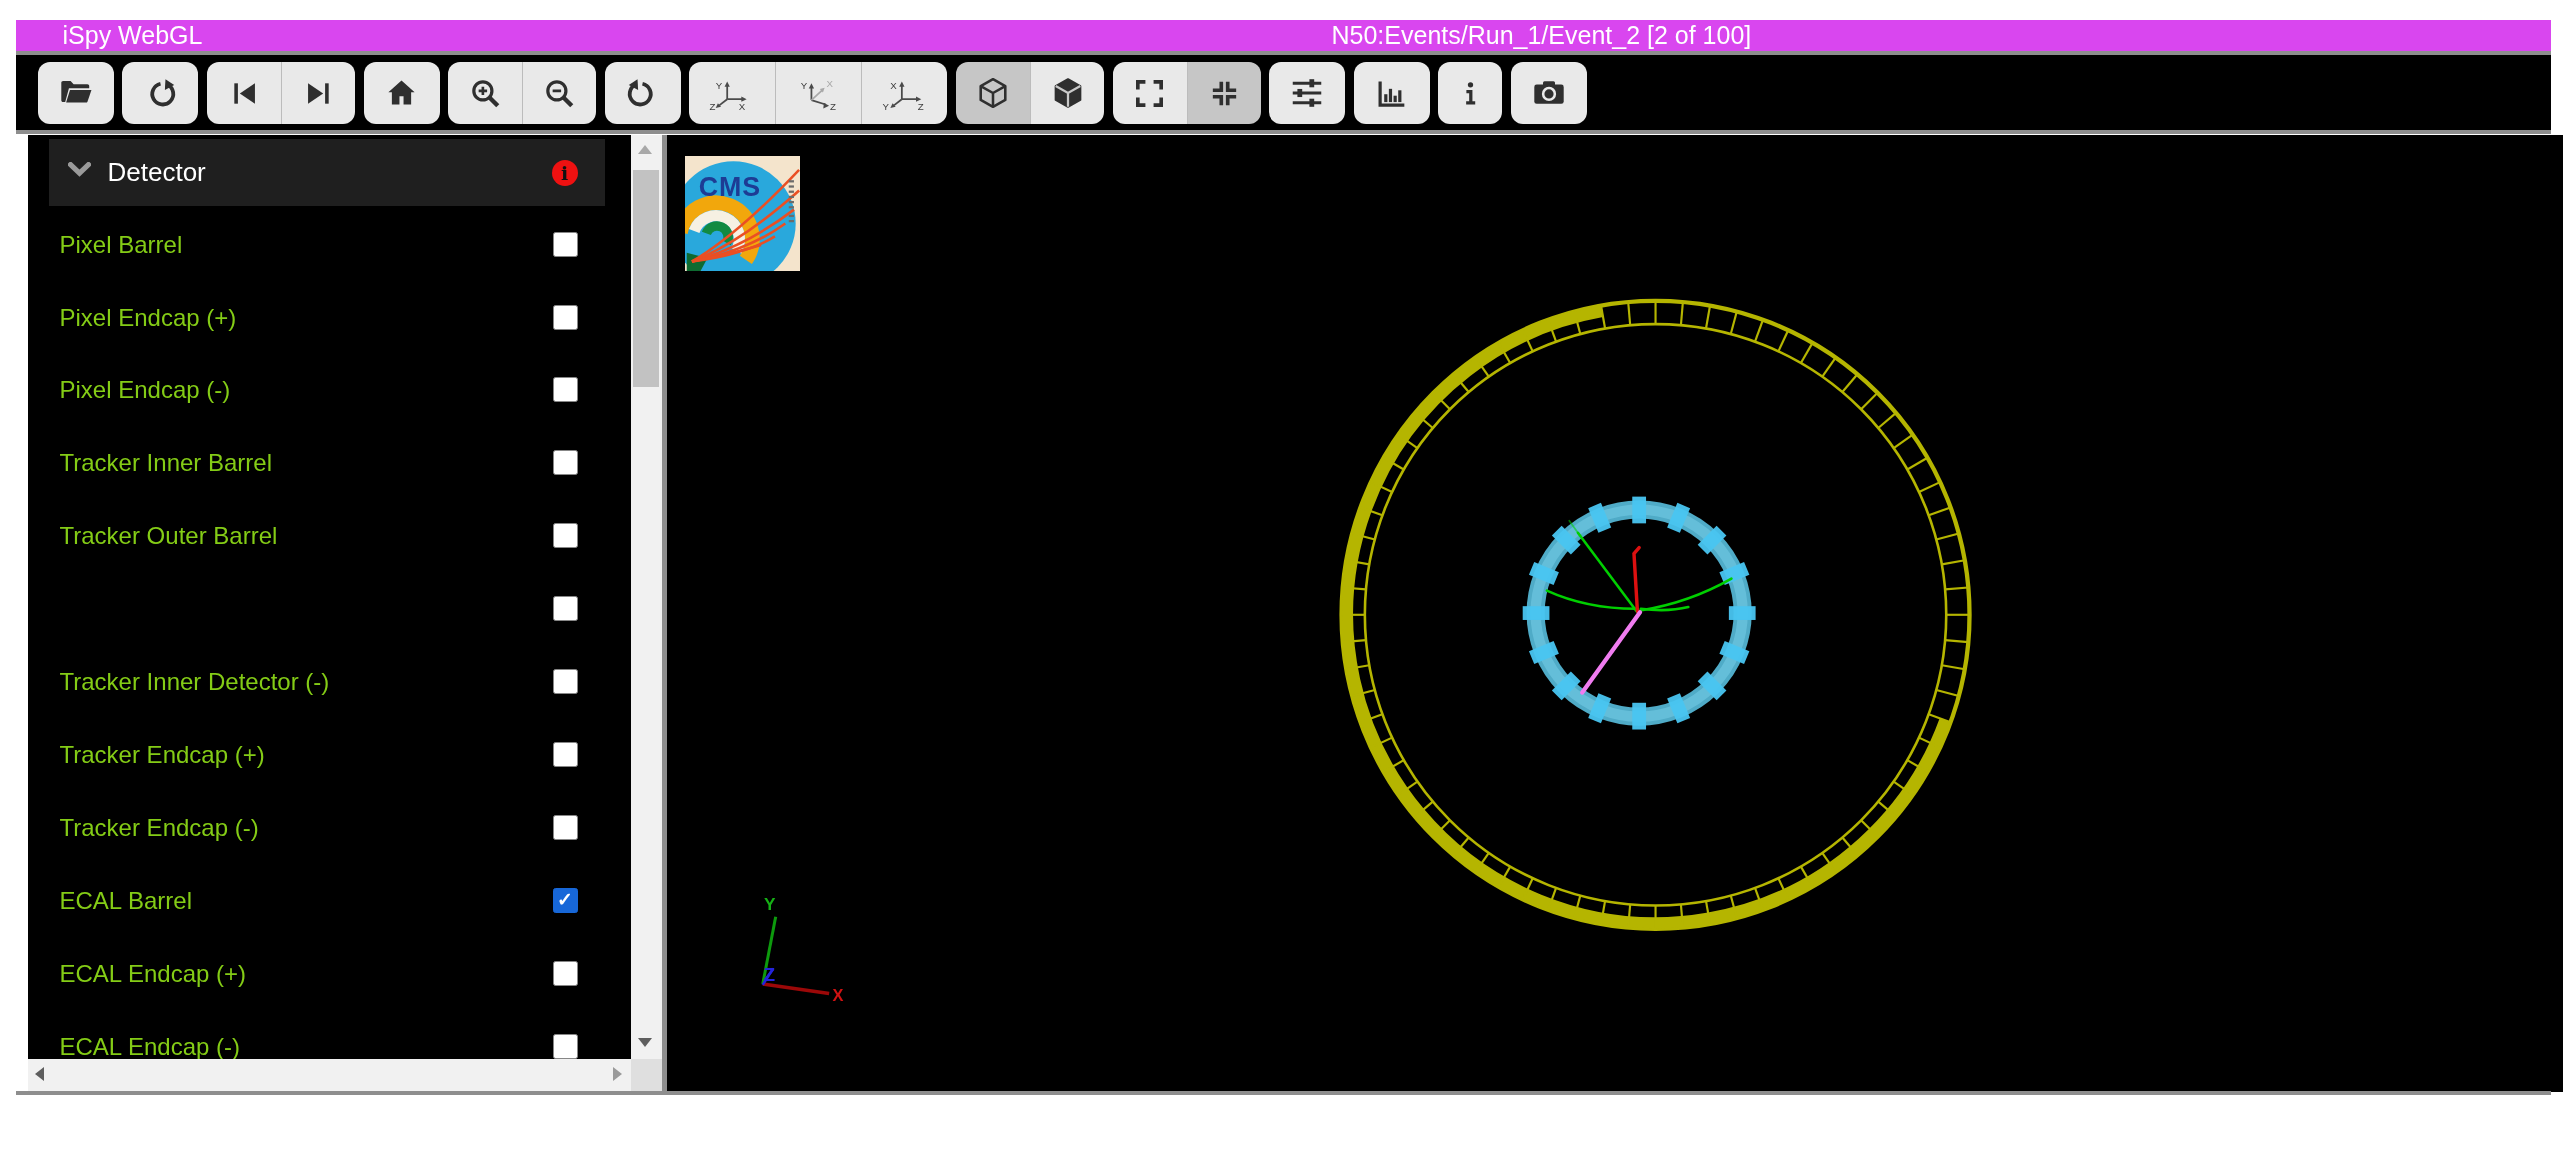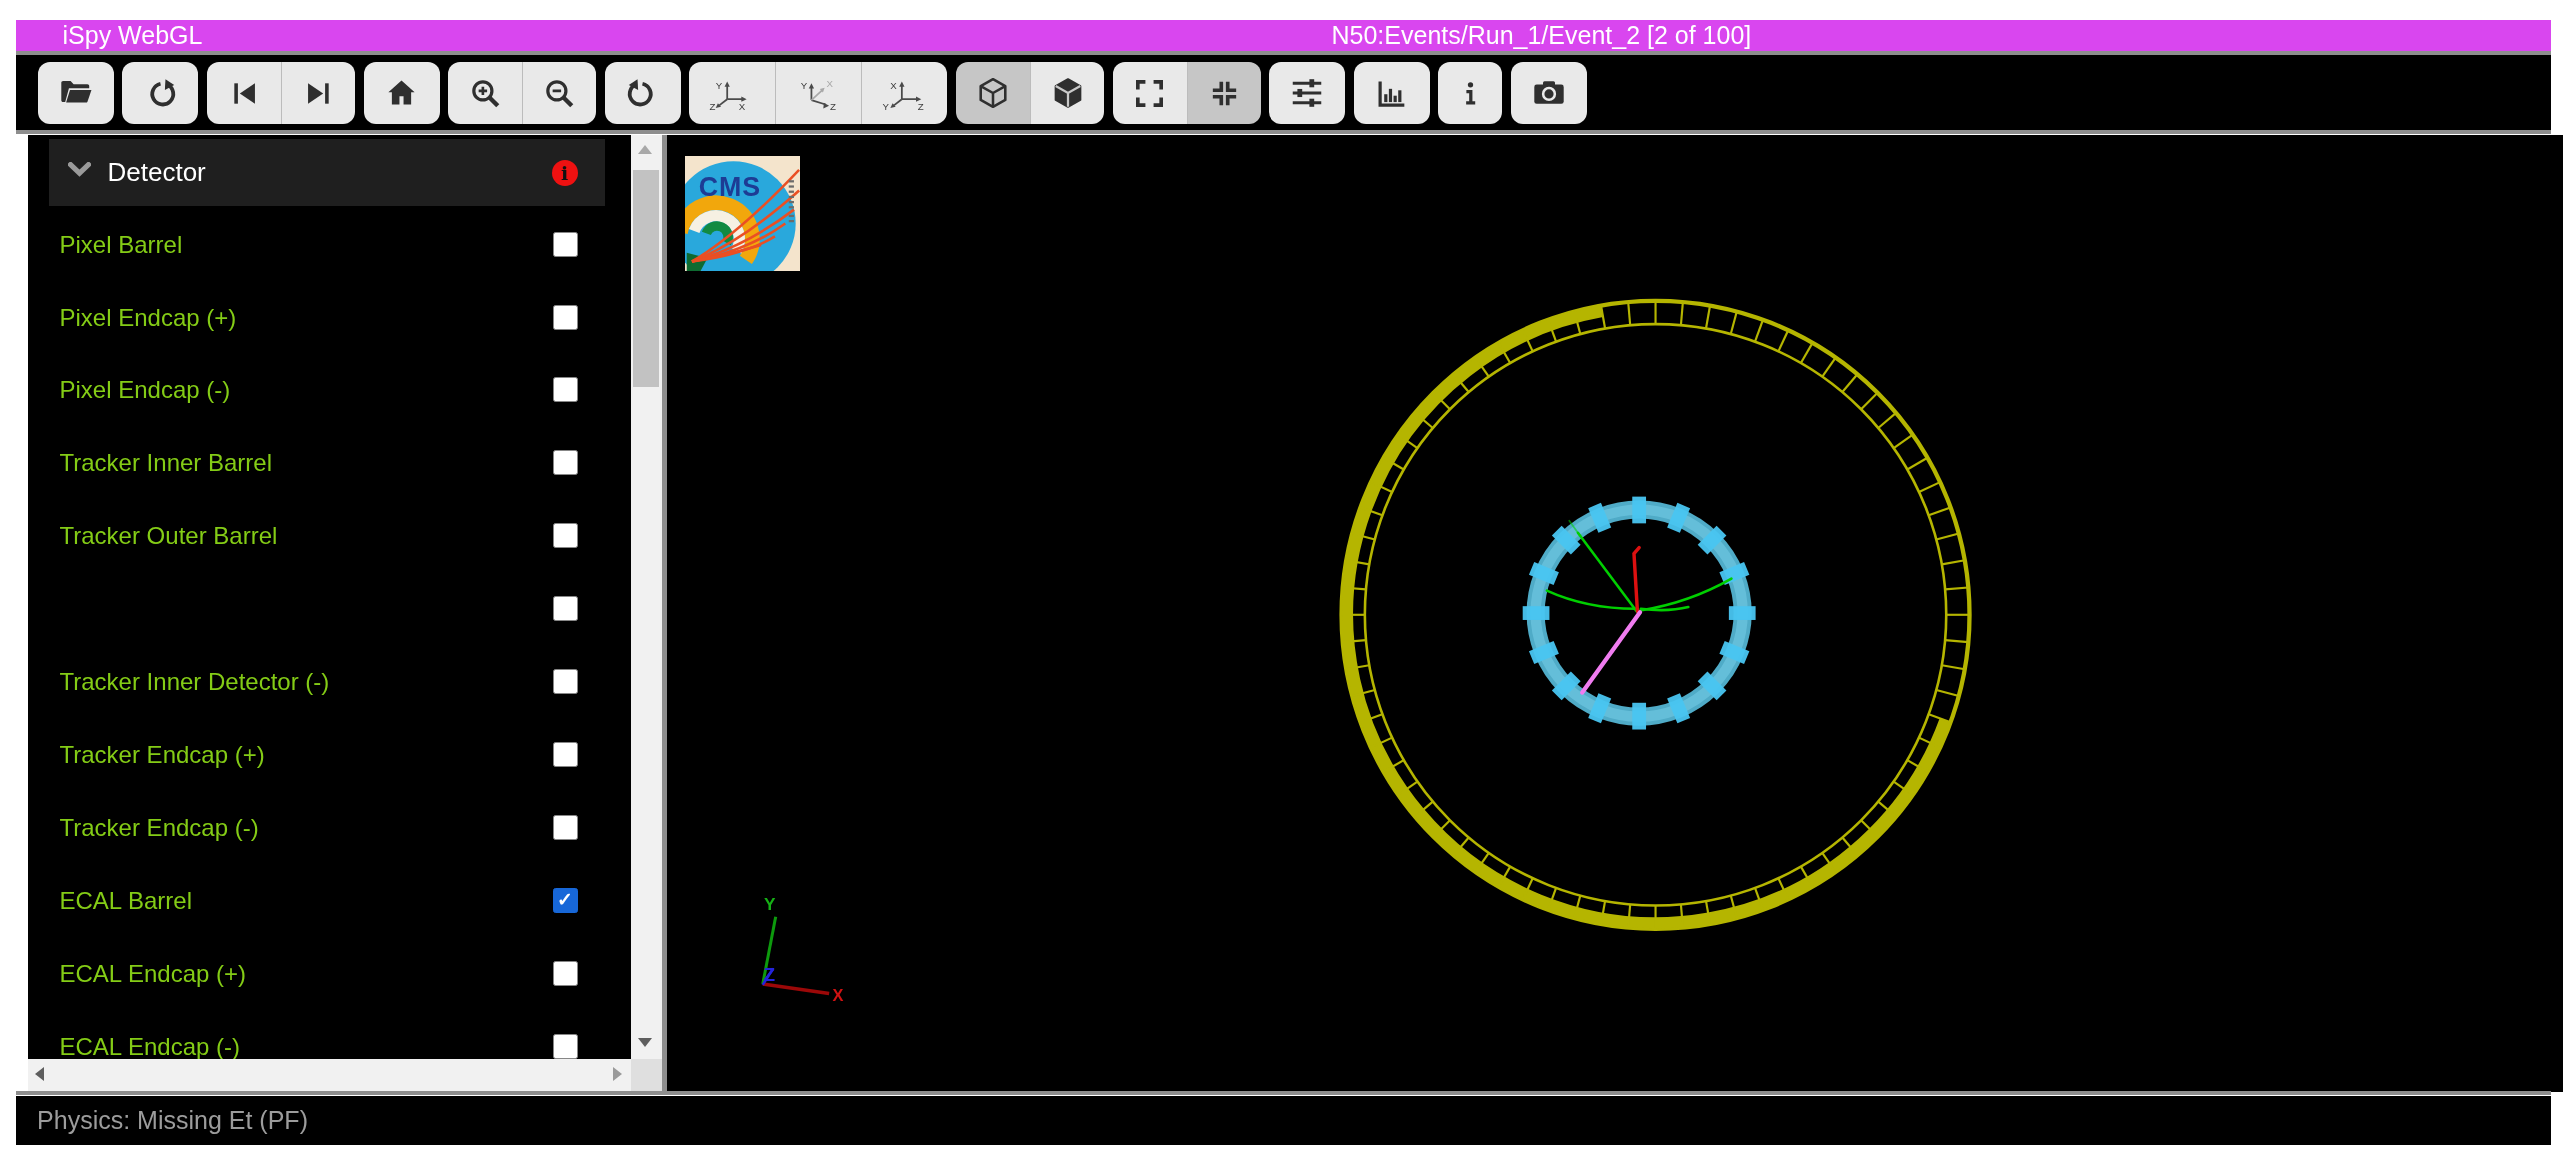--- a/index.html
+++ b/index.html
@@ -536,19 +536,16 @@
             <text id="ax-x-label" x="192" y="1004" font-size="19" font-weight="bold" fill="#d01212">X</text>
             <text id="ax-z-label" x="112" y="981" font-size="22" font-weight="bold" fill="#2424dc">Z</text>
           </g>
         </svg>
       </div>
 
     </div>
 
     <div class="sep-h" id="sep3"></div>
 
-    <div class="statusbar">
-      <span class="status-text">Physics: Missing Et (PF)</span>
-    </div>
 
   </div>
 </div>
 
 
 </body></html>

